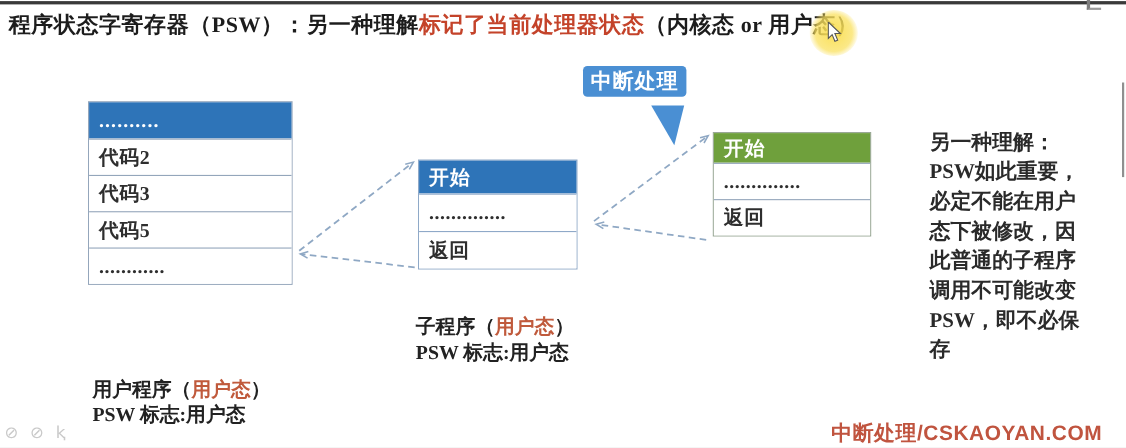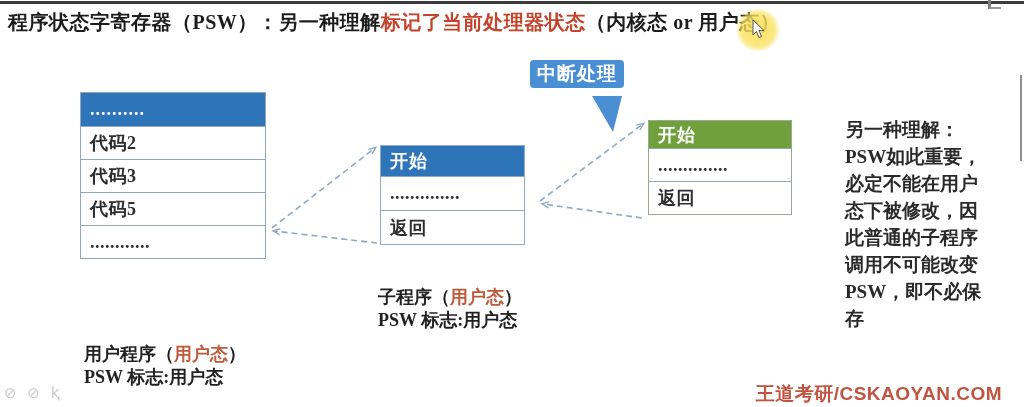--- a/index.html
+++ b/index.html
@@ -144,20 +144,20 @@
     <div>存</div>
   </div>
 
   <div class="hl-circle"></div>
   <div class="cursor">
     <svg width="14" height="20" viewBox="0 0 14 20">
       <polygon points="1,0 1,15 4.5,11.5 7,17.5 9.5,16.5 7,10.5 12,10.5" fill="#fdfdfd" stroke="#555555" stroke-width="1"></polygon>
     </svg>
   </div>
 
-  <div class="watermark">王道考研/CSKAOYAN.COM</div>
+  <div class="watermark">中断处理/CSKAOYAN.COM</div>
 
   <div class="annot-icons">⊘ ⊘ ⱪ</div>
 
   <div class="edge-line"></div>
   <div class="corner-mark"></div>
 
 </div>
 
 </body></html>

